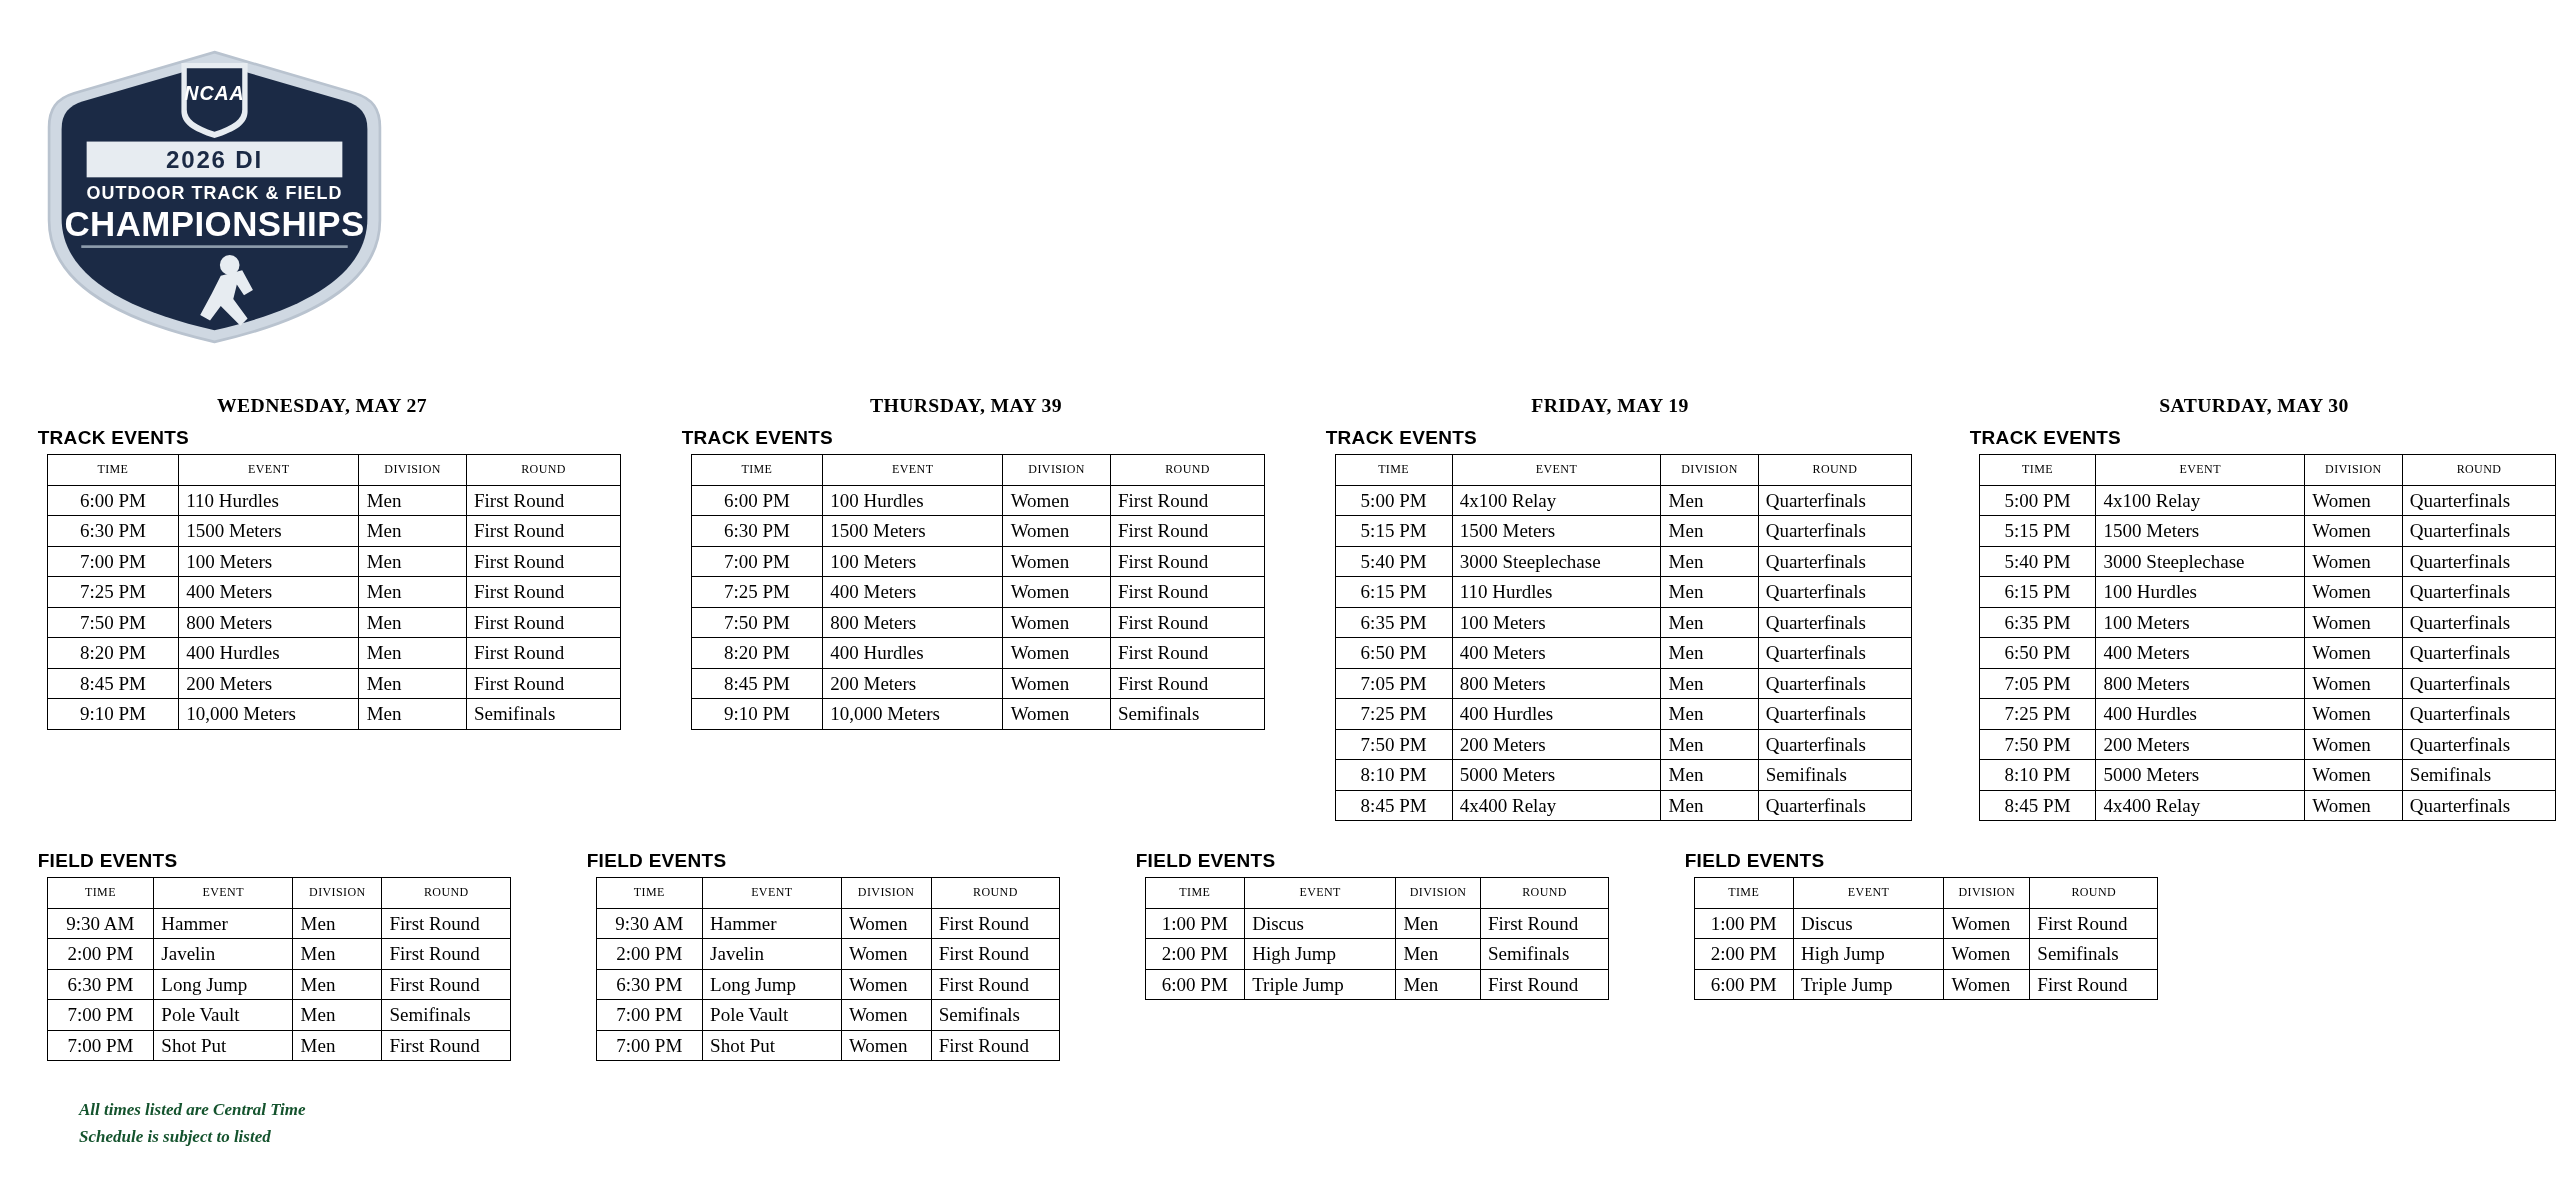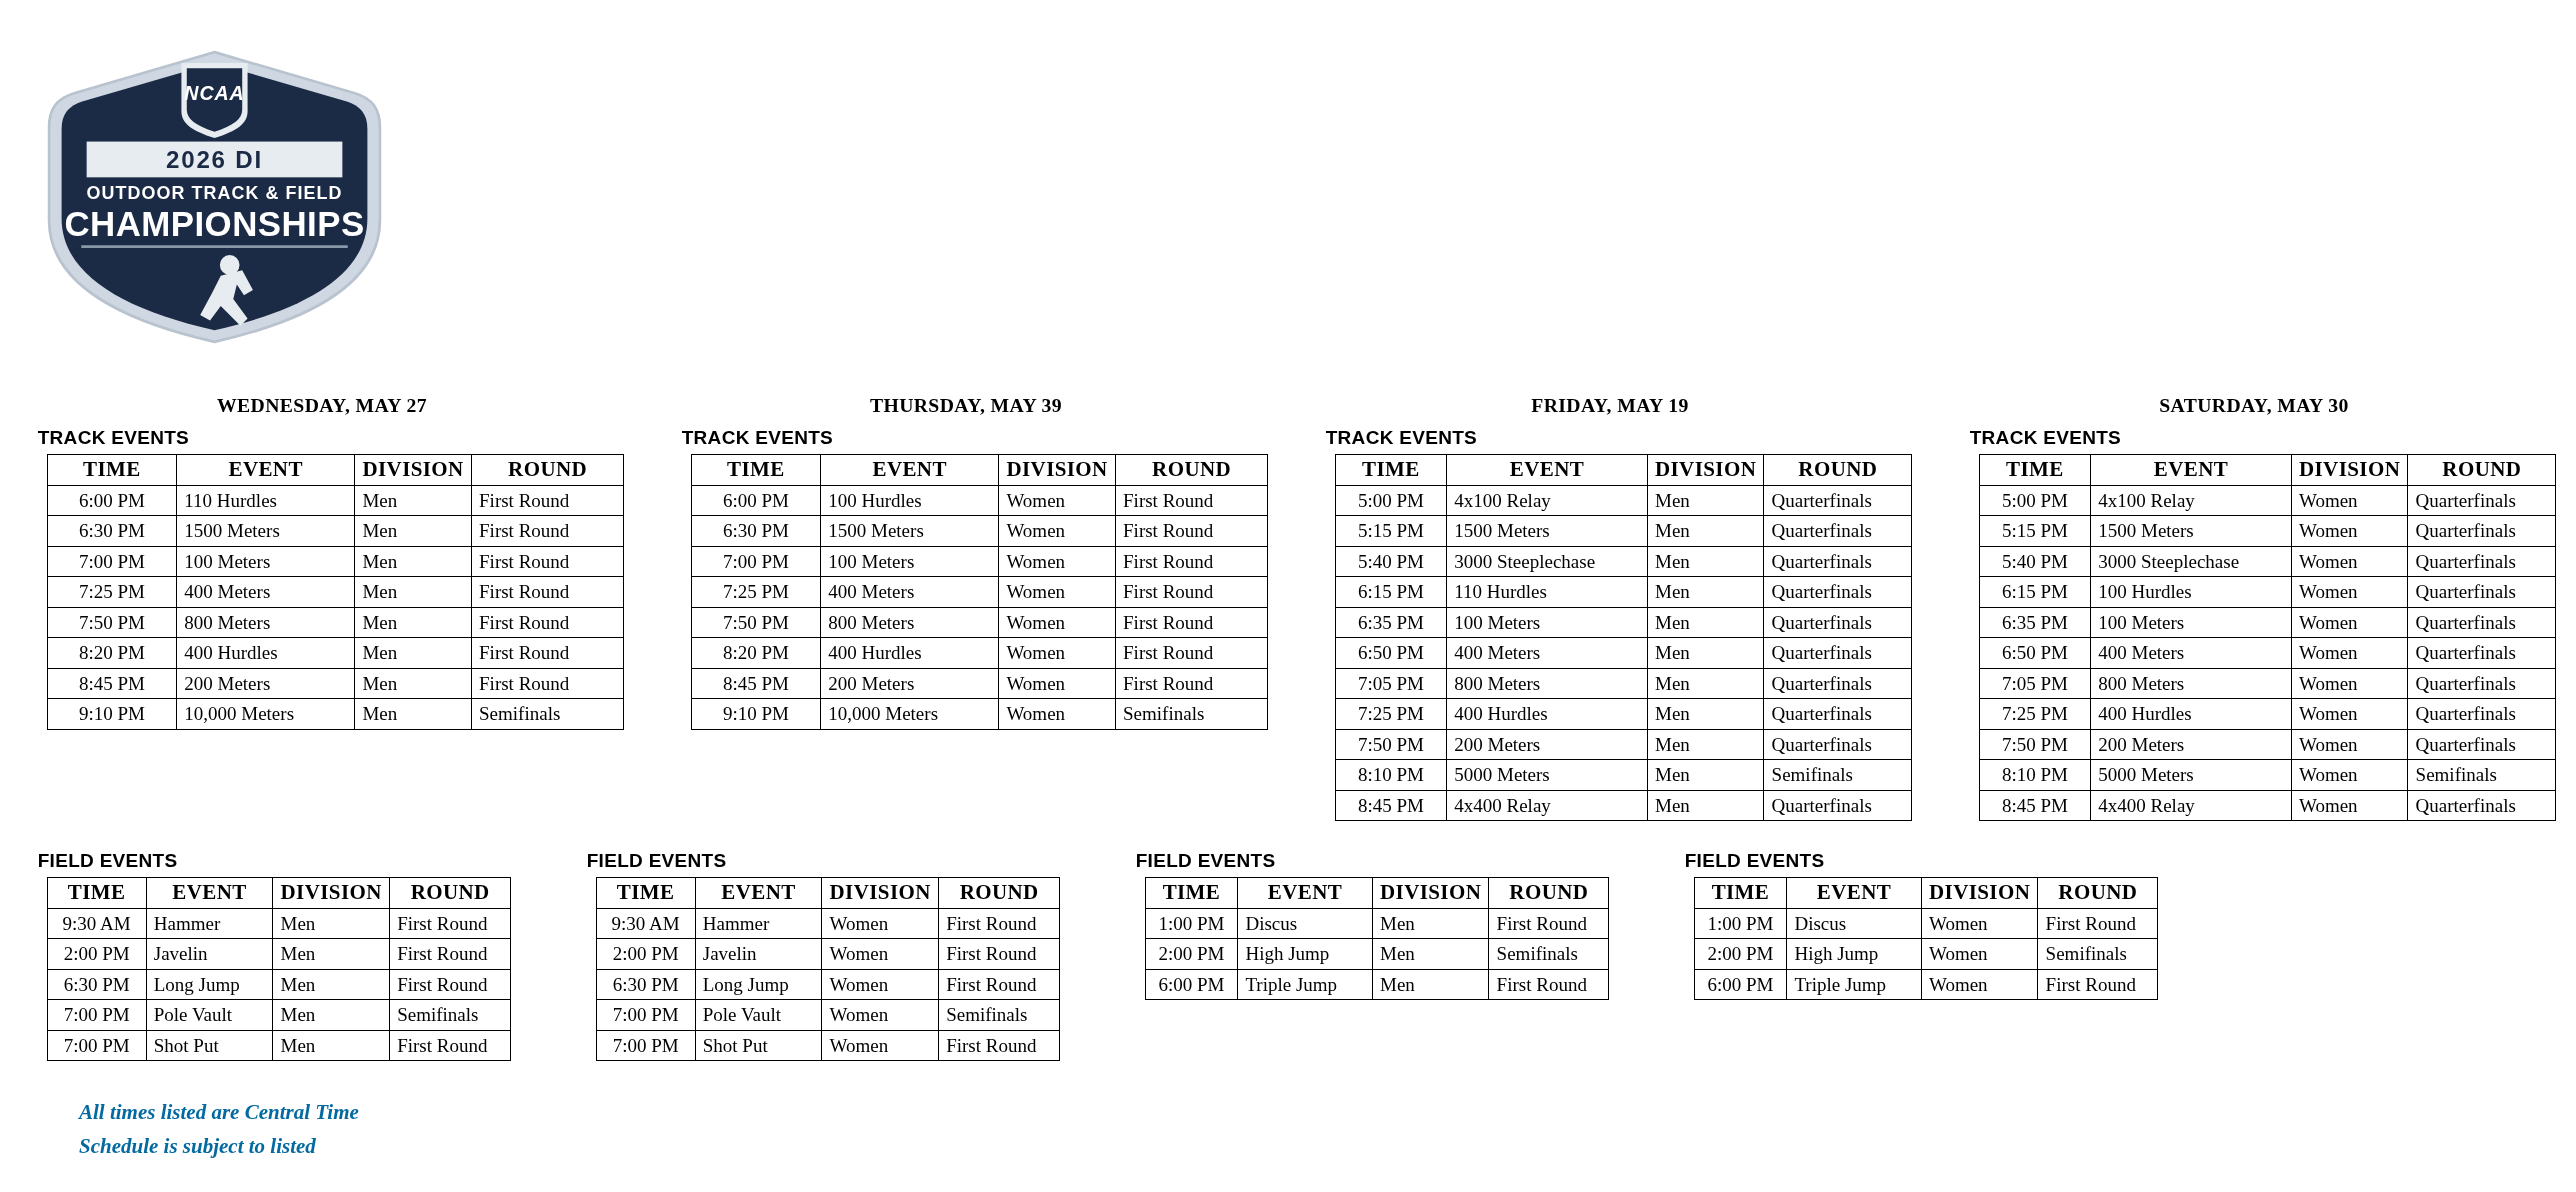--- a/index.html
+++ b/index.html
@@ -84,23 +84,23 @@
   }
   table.sched th, table.sched td {
     border: 0.9px solid #000;
     height: 29.5px;
     line-height: 29.5px;
     padding: 0 7.2px;
     white-space: nowrap;
   }
   table.sched th {
     text-align: center;
-    font-weight: bold;
+    font-weight: normal;
     font-variant: small-caps;
-    font-size: 21px;
+    font-size: 12px;
     letter-spacing: 0.4px;
   }
   table.sched td.time {
     text-align: center;
   }
   .col-time    { width: 116px; }
   .col-event   { width: 165px; }
   .col-div     { width: 92px; }
   .col-round   { width: 139px; }
 
@@ -124,22 +124,22 @@
     padding: 0 19.7px;
   }
 
   .footnotes {
     position: absolute;
     left: 79px;
     top: 1096px;
     font-family: "Liberation Serif", serif;
     font-style: italic;
     font-weight: bold;
-    font-size: 21px;
-    color: #0369a1;
+    font-size: 17px;
+    color: #14532d;
     line-height: 1.6;
   }
 </style>
 </head>
 <body>
 
 <div class="header">
 
   <div class="logo-wrap">
     <div class="logo">

